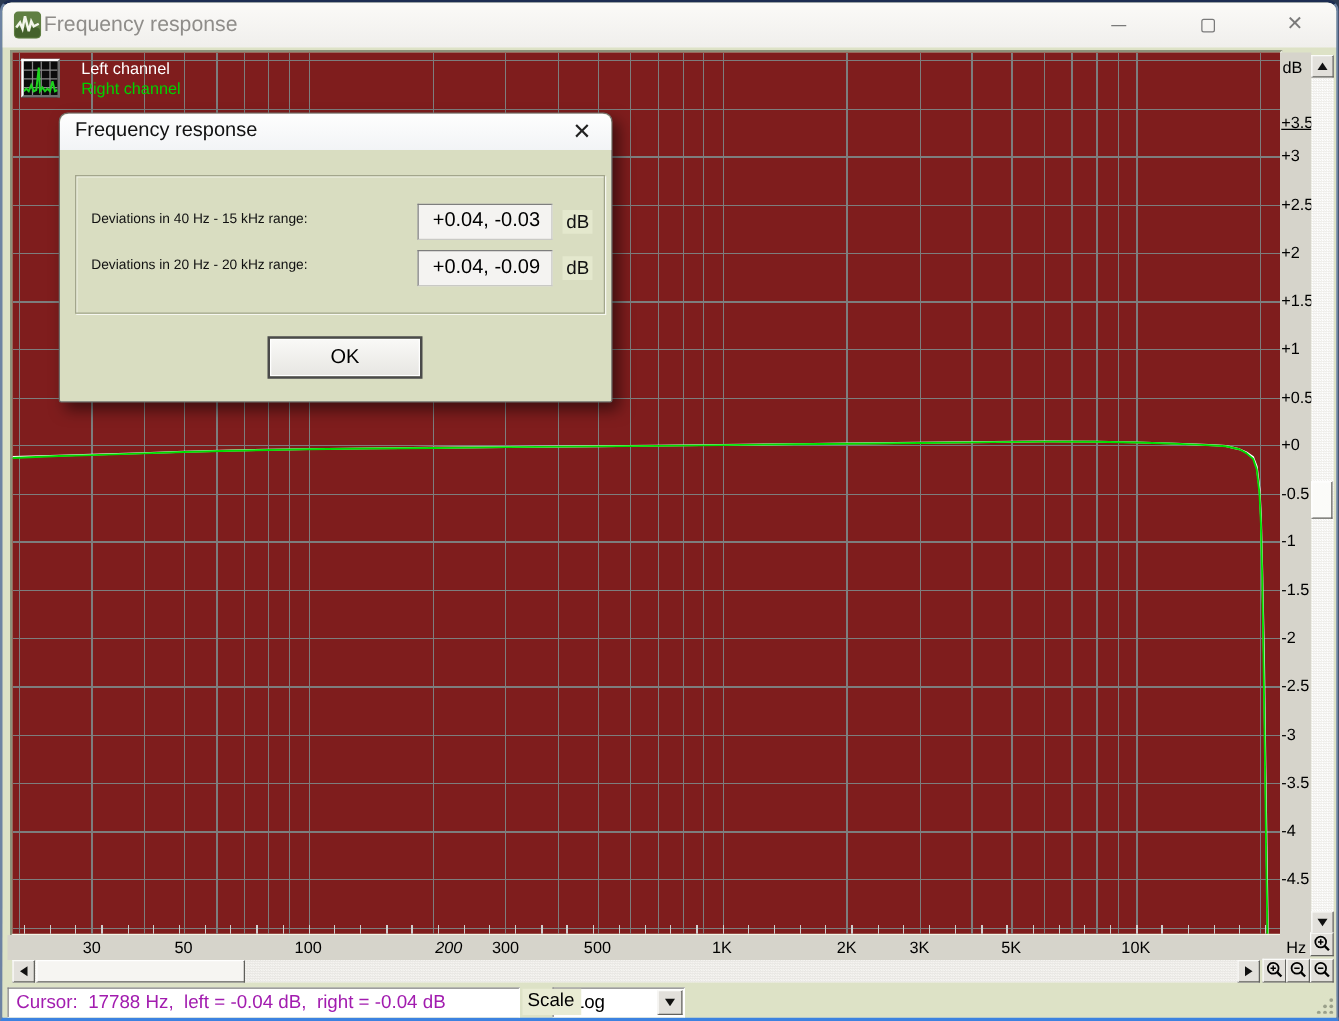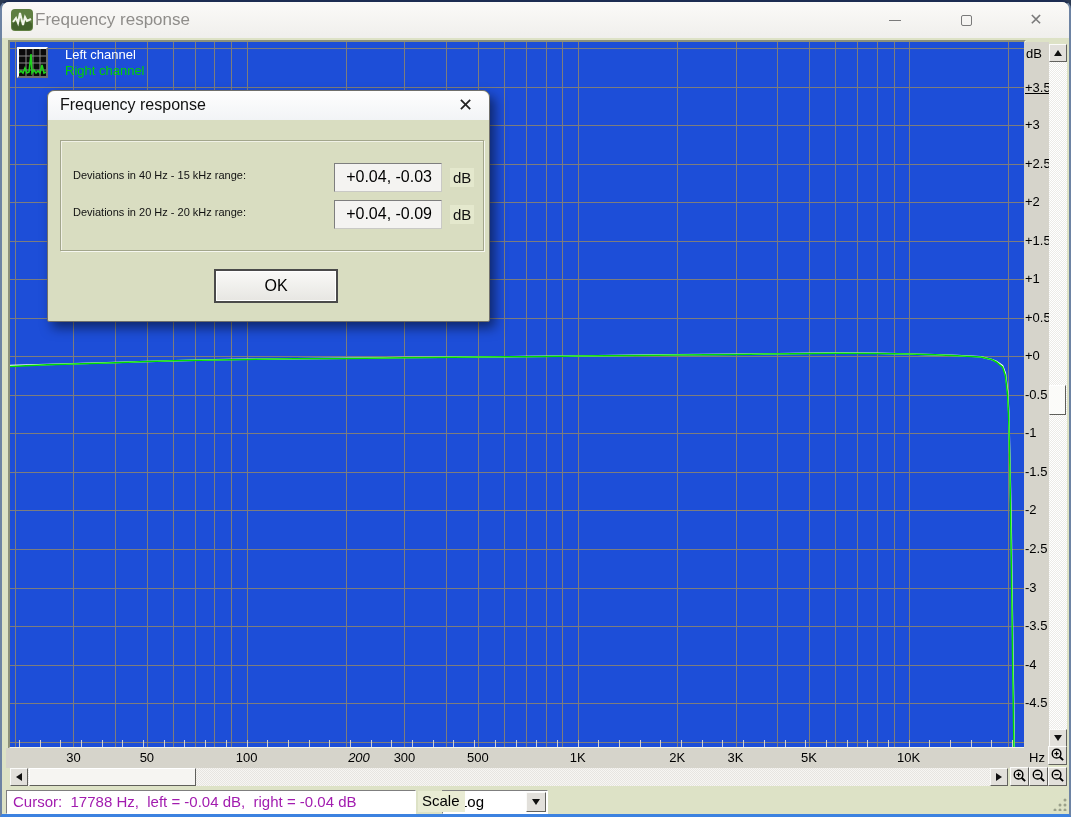--- a/index.html
+++ b/index.html
@@ -19,21 +19,21 @@
     font-size:17px; color:#8f8d8a; }
   .win-btn { position:absolute; top:2px; width:46px; height:32px; display:flex;
     align-items:center; justify-content:center; }
   #btn-min { left:870px; } #btn-max { left:941px; } #btn-close { left:1011px; }
   .glyph-min { width:12px; height:0; border-top:1px solid #7a7a7a; }
   .glyph-max { width:11px; height:11px; border:1px solid #7a7a7a; border-radius:2px; }
   .glyph-close { font-size:16px; color:#7a7a7a; line-height:1; }
   
   #plot-frame { position:absolute; left:6px; top:38px; width:1018px; height:709px;
     border:2px solid; border-color:#8d917a #f2f4e6 #f2f4e6 #8d917a; }
-  #plot { position:absolute; left:0; top:0; width:1014px; height:705px; background:#1d4ed8; }
+  #plot { position:absolute; left:0; top:0; width:1014px; height:705px; background:#7f1d1d; }
   #plot-svg { position:absolute; left:0; top:0; }
   #legend { position:absolute; left:7px; top:5px; display:flex; }
   #legend-icon-btn { width:31px; height:31px; background:#0b0b0b;
     border:2px solid; border-color:#fdfdfd #6e6e6e #6e6e6e #fdfdfd; padding:0; }
   #legend-labels { margin-left:17px; font-size:13px; line-height:16px; }
   .leg-left  { display:block; color:#ffffff; }
   .leg-right { display:block; color:#00d200; }
   
   #y-strip { position:absolute; left:1022px; top:40px; width:25px; height:706px;
     background:#d6d4cb; font-size:13px; color:#000; }
@@ -250,21 +250,21 @@
         <div id="legend-labels">
           <span class="leg-left">Left channel</span>
           <span class="leg-right">Right channel</span>
         </div>
       </div>
     </div>
   </div>
 
   <div id="y-strip">
     <span id="y-unit">dB</span>
-  <span class="y-tick" style="top: 38px; text-decoration: underline;">+3.5</span>
+  <span class="y-tick" style="top: 48px; text-decoration: underline;">+3.5</span>
       <span class="y-tick" style="top: 75.2131px;">+3</span>
       <span class="y-tick" style="top: 113.738px;">+2.5</span>
       <span class="y-tick" style="top: 152.262px;">+2</span>
       <span class="y-tick" style="top: 190.787px;">+1.5</span>
       <span class="y-tick" style="top: 229.311px;">+1</span>
       <span class="y-tick" style="top: 267.836px;">+0.5</span>
       <span class="y-tick" style="top: 306.361px;">+0</span>
       <span class="y-tick" style="top: 344.885px;">-0.5</span>
       <span class="y-tick" style="top: 383.41px;">-1</span>
       <span class="y-tick" style="top: 421.934px;">-1.5</span>

